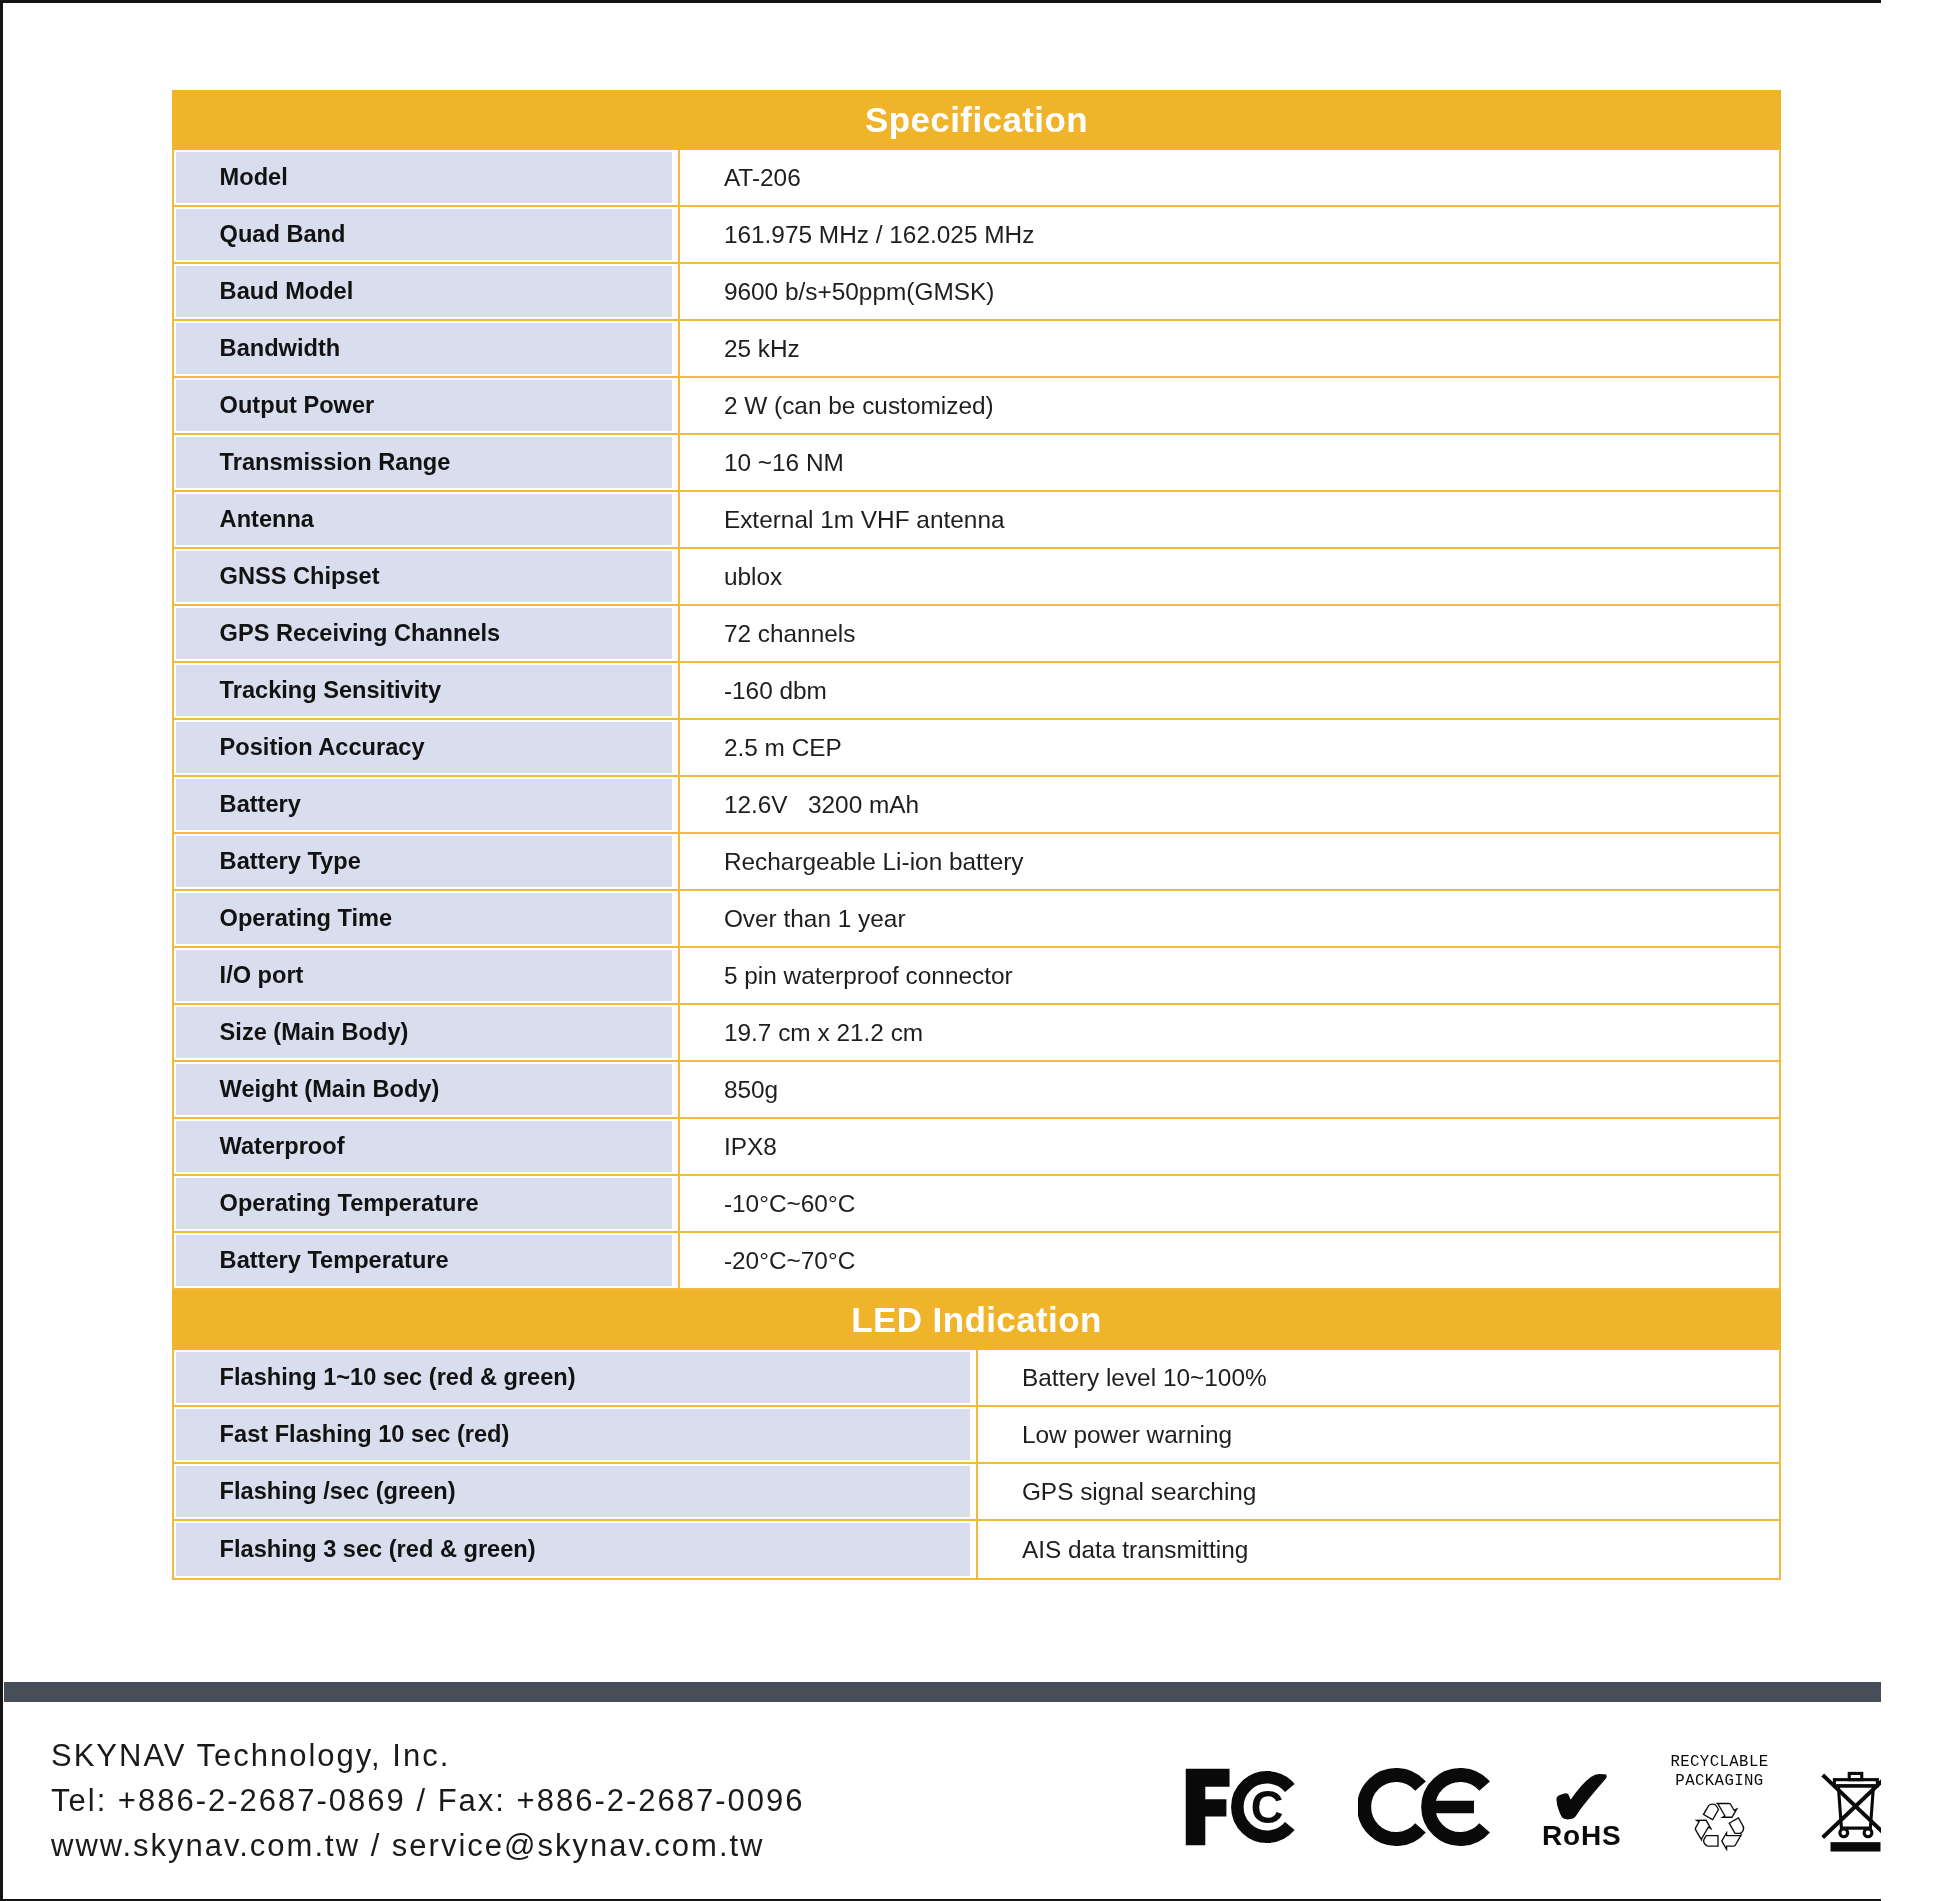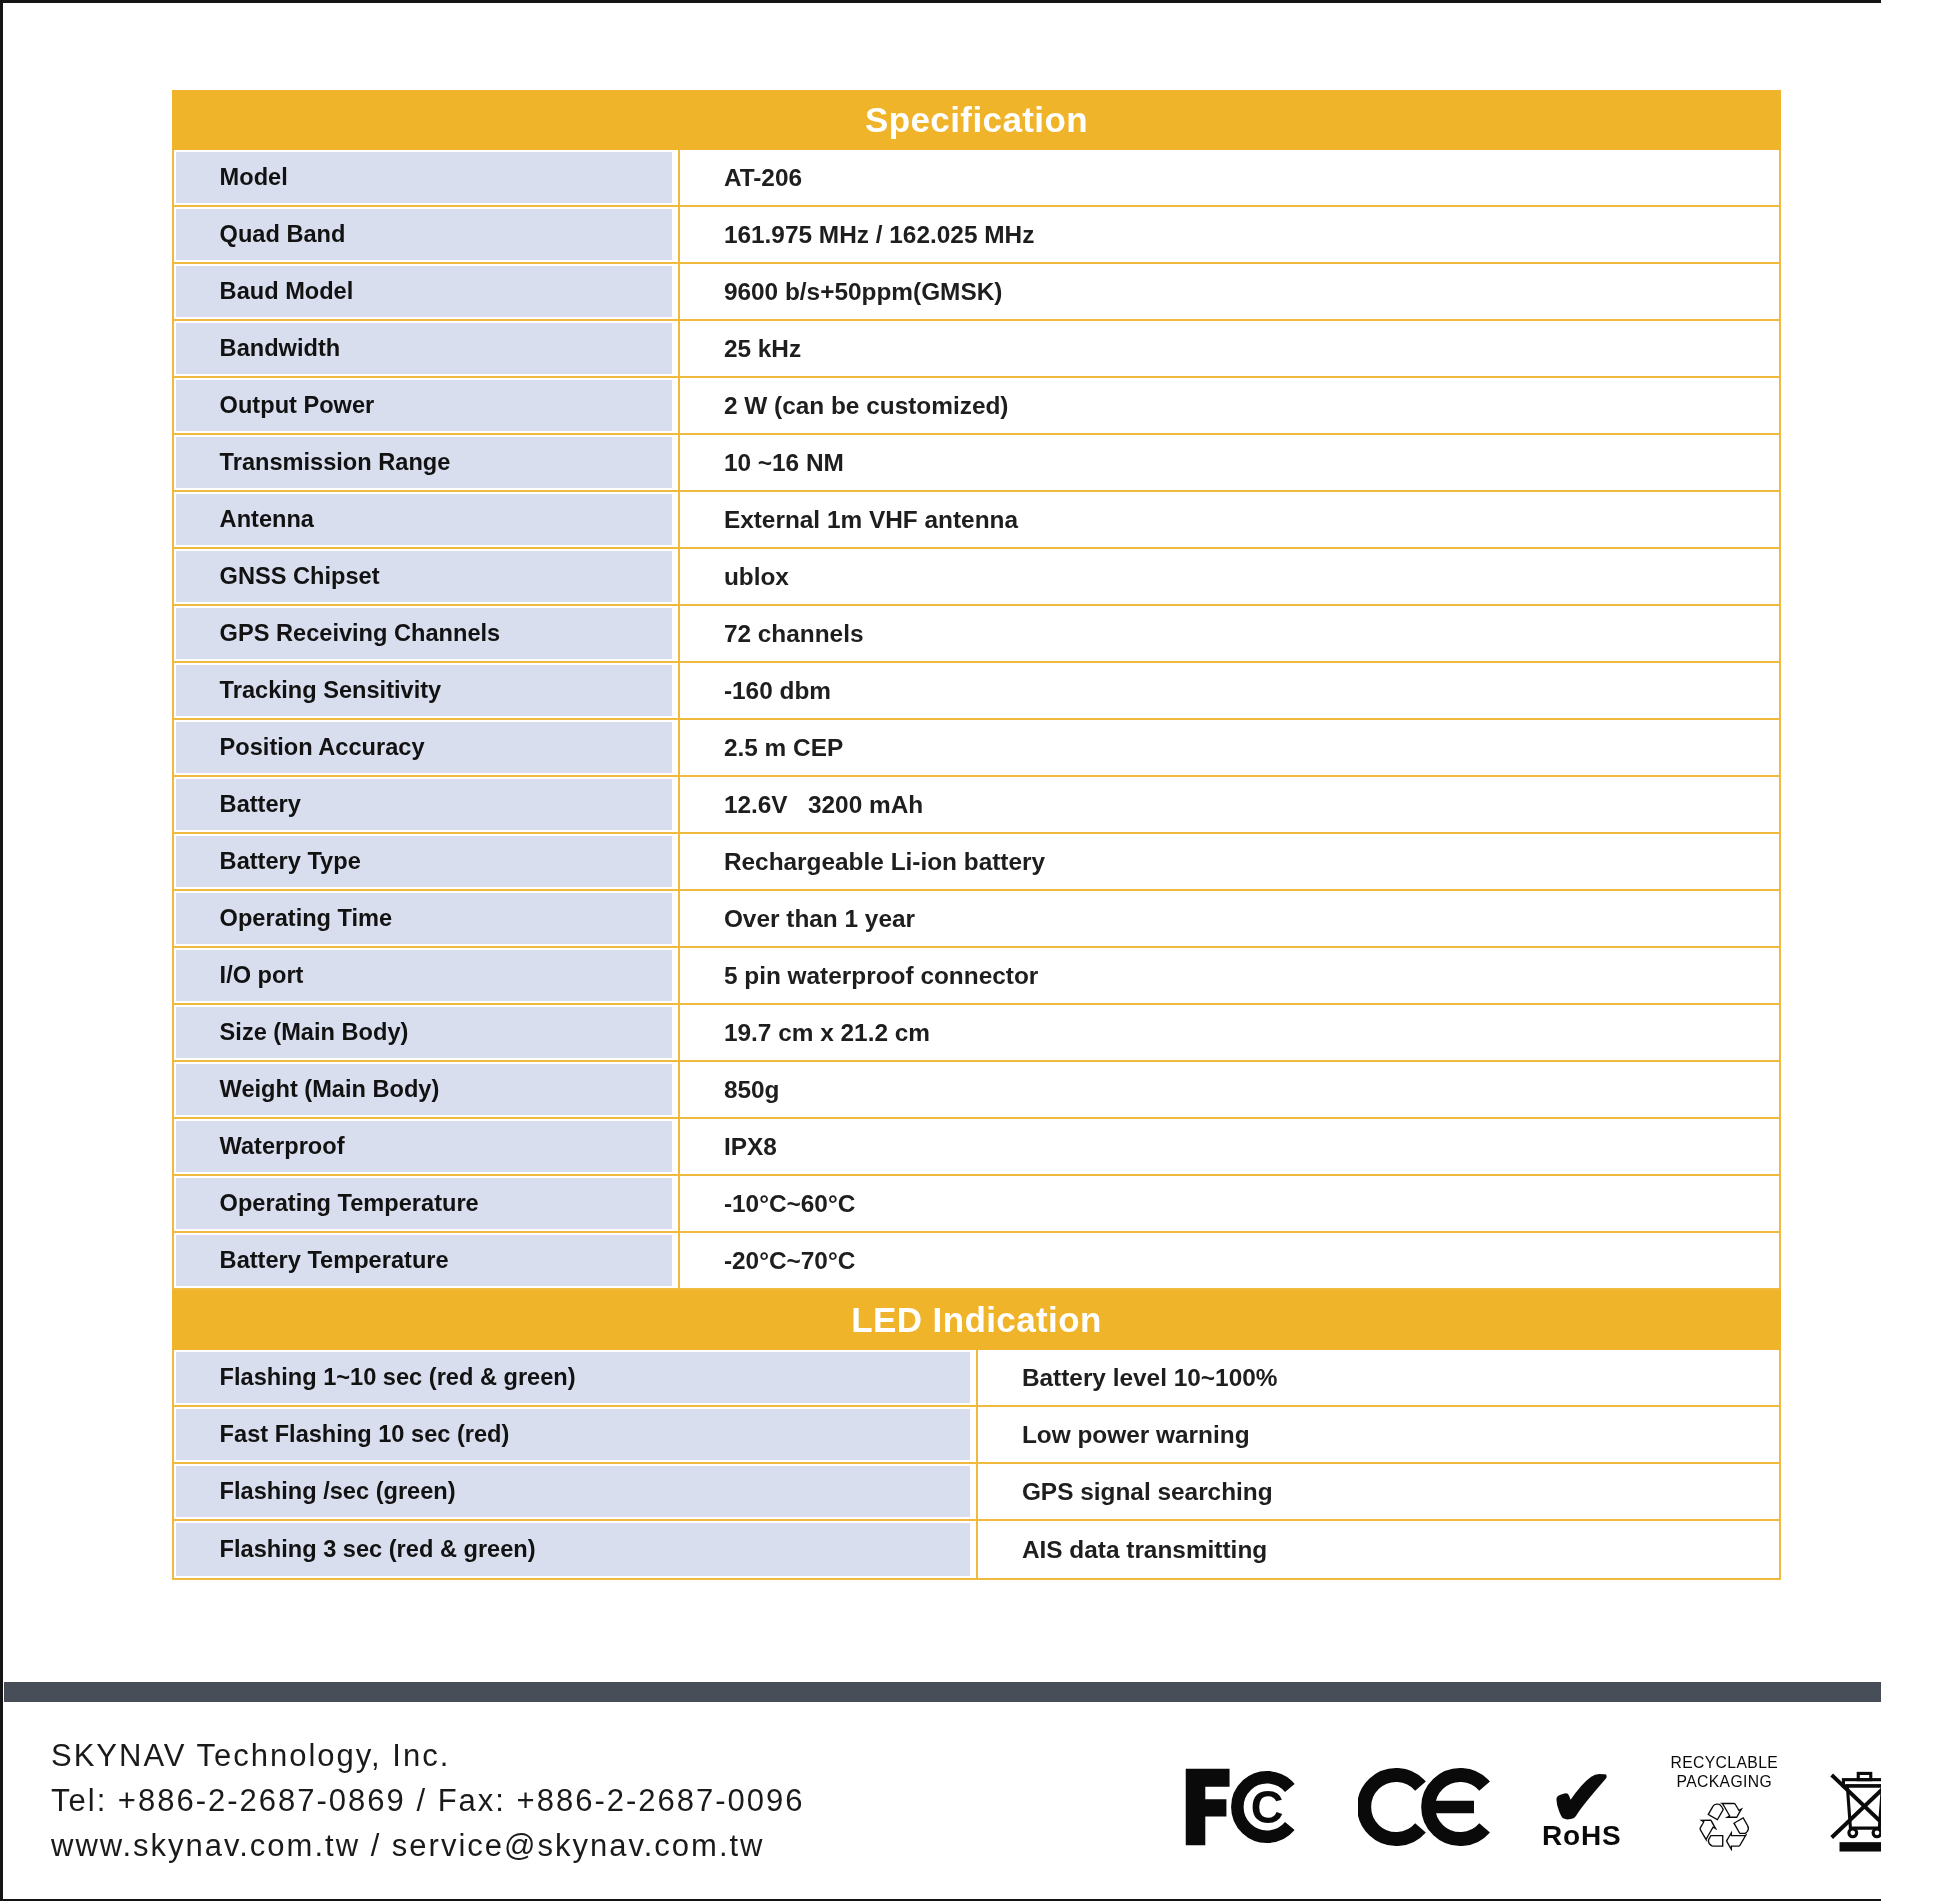--- a/index.html
+++ b/index.html
@@ -19,38 +19,38 @@
 
   
   .tablewrap{position:absolute;left:172px;top:90px;width:1609px;}
   .table-header{height:60px;background:var(--gold);color:#ffffff;
     font-size:35px;font-weight:bold;text-align:center;line-height:60px;
     letter-spacing:0.4px;}
   .rows{border-left:2.4px solid var(--gold-line);border-right:2.4px solid var(--gold-line);}
   .rows.last{border-bottom:2.4px solid var(--gold-line);}
   .row{display:flex;height:57px;border-bottom:2.4px solid var(--gold-line);background:#ffffff;}
   .rows.last .row:last-child{border-bottom:none;justify-content:flex-end;}
-  .cell{display:flex;align-items:center;font-weight:bold;}
+  .cell{display:flex;align-items:center;}
   .label{width:496px;margin:1.6px 6.3px 1.6px 1.6px;background:var(--blue);
     padding-left:44px;font-weight:bold;font-size:23.6px;color:var(--ink);}
   .led .label{width:794px;}
   .value{flex:1;border-left:2.4px solid var(--gold-line);padding-left:44px;
     font-size:24.4px;color:var(--vink);white-space:pre-wrap;}
 
   
   .footer-bar{position:absolute;left:3.9px;top:1682px;width:1945px;height:19.7px;background:var(--bar);}
   .footer-text{position:absolute;left:51px;top:1733px;color:#1a1a1a;}
   .footer-text div{font-size:31px;letter-spacing:2px;line-height:45px;}
 
   .logos{position:absolute;left:1179px;top:1755px;width:747px;height:104px;
     display:flex;align-items:center;gap:49px;}
   .logo{display:flex;flex-direction:column;align-items:center;justify-content:center;color:#0a0a0a;}
   .rohs-check{font-size:79px;line-height:0.9;font-weight:bold;}
   .rohs-text{font-size:28px;font-weight:900;margin-top:-12.6px;letter-spacing:0.8px;}
-  .recy-text{font-size:15.7px;line-height:19px;text-align:right;letter-spacing:0.4px;}
+  .recy-text{font-size:15.7px;line-height:19px;text-align:right;letter-spacing:0.4px;font-family:Liberation Mono, monospace;}
   .recy-sym{font-size:68px;line-height:1;margin-top:1.6px;}
 </style>
 </head>
 <body>
 
 <div class="page">
   <div class="frame"></div>
 
   <div class="tablewrap">
     <div class="table-header">Specification</div>

